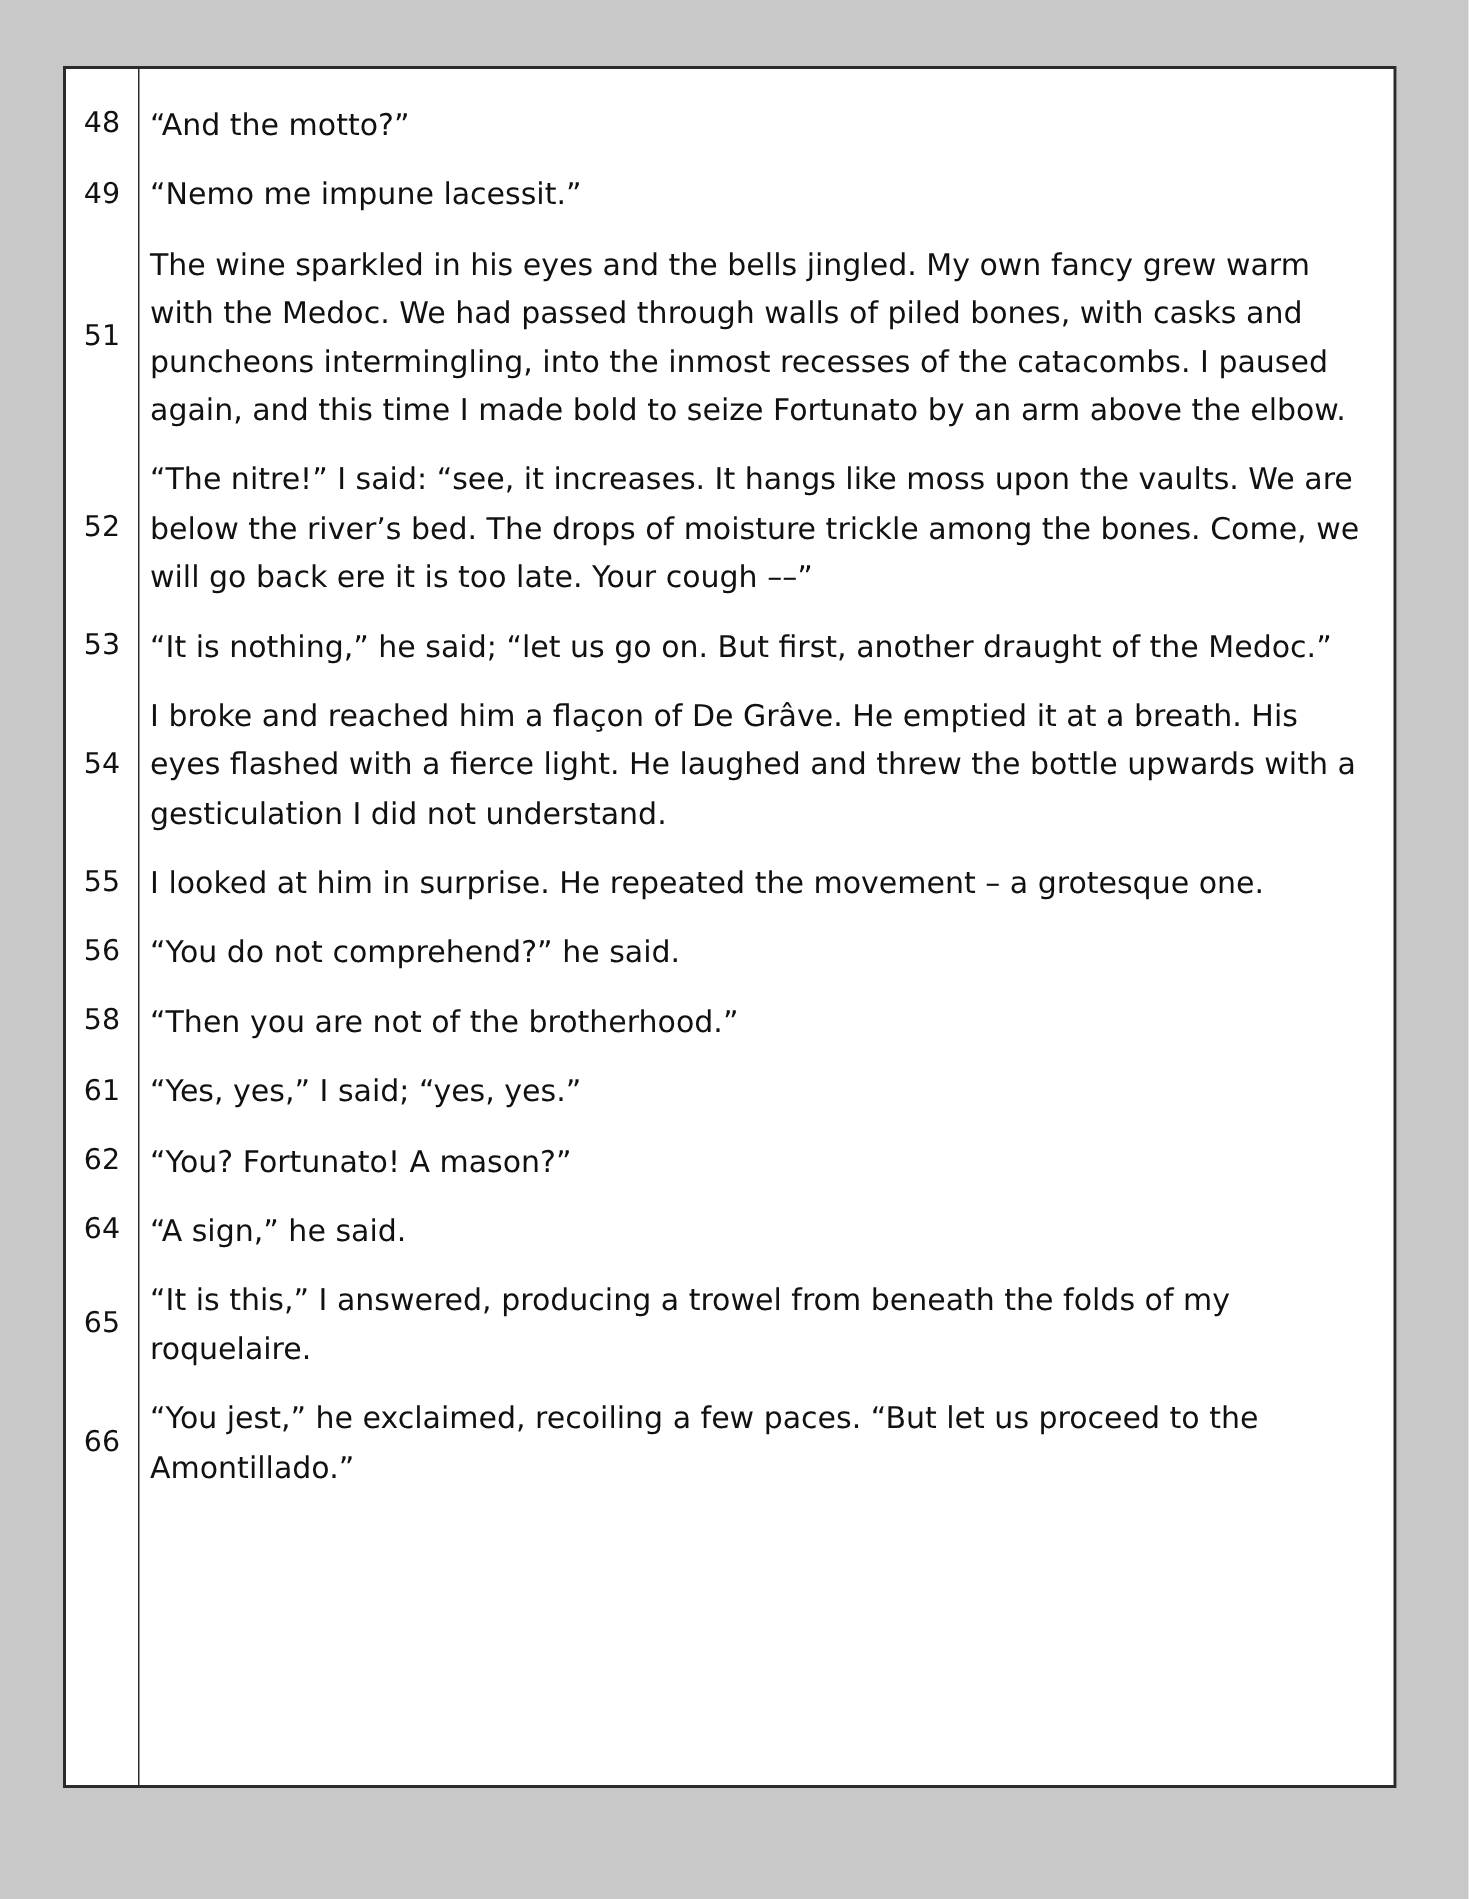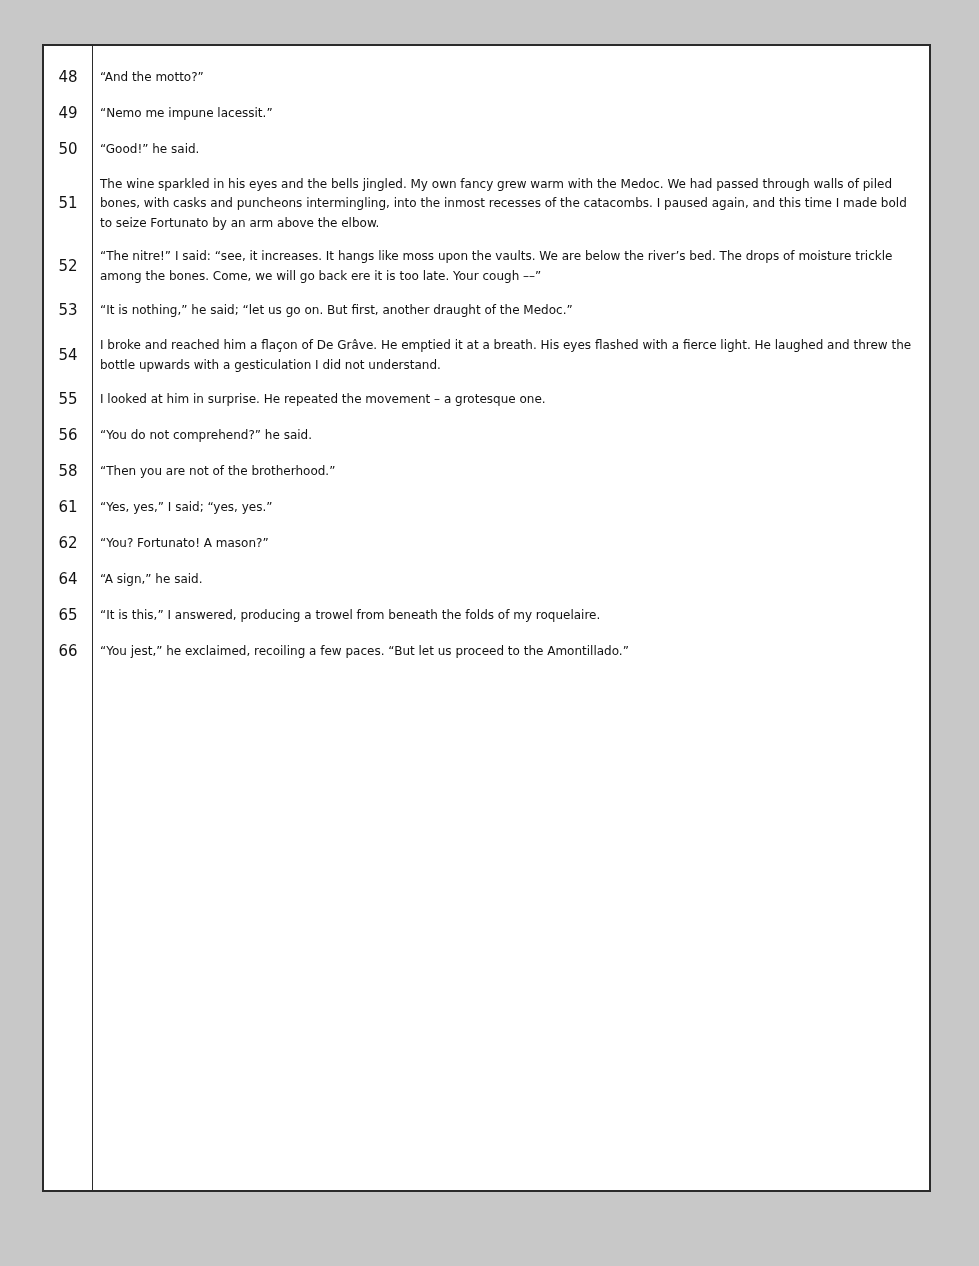--- a/index.html
+++ b/index.html
@@ -44,53 +44,49 @@
     display: flex;
     align-items: center;
     width: 100%;
     box-sizing: border-box;
     min-height: 36px;
   }
   .line-num {
     width: 48px;
     min-width: 48px;
     text-align: center;
-    font-size: 15px;
+    font-size: 19px;
     color: #111111;
     line-height: 1.45;
     padding: 4px 0;
     box-sizing: border-box;
   }
   .line-text {
     flex: 1;
-    font-size: 12px;
+    font-size: 20px;
     color: #111111;
     line-height: 1.62;
     padding: 7px 16px 7px 8px;
     box-sizing: border-box;
     text-align: left;
   }
 </style>
 </head>
 <body>
 
 <div class="page">
   <div class="gutter-line"></div>
   <div class="lines">
       <div class="line-row">
         <div class="line-num">48</div>
         <div class="line-text">“And the motto?”</div>
       </div>
       <div class="line-row">
         <div class="line-num">49</div>
         <div class="line-text">“Nemo me impune lacessit.”</div>
-      </div>
-      <div class="line-row">
-        <div class="line-num">50</div>
-        <div class="line-text">“Good!” he said.</div>
       </div>
       <div class="line-row">
         <div class="line-num">51</div>
         <div class="line-text">The wine sparkled in his eyes and the bells jingled. My own fancy grew warm with the Medoc. We had passed through walls of piled bones, with casks and puncheons intermingling, into the inmost recesses of the catacombs. I paused again, and this time I made bold to seize Fortunato by an arm above the elbow.</div>
       </div>
       <div class="line-row">
         <div class="line-num">52</div>
         <div class="line-text">“The nitre!” I said: “see, it increases. It hangs like moss upon the vaults. We are below the river’s bed. The drops of moisture trickle among the bones. Come, we will go back ere it is too late. Your cough ––”</div>
       </div>
       <div class="line-row">

